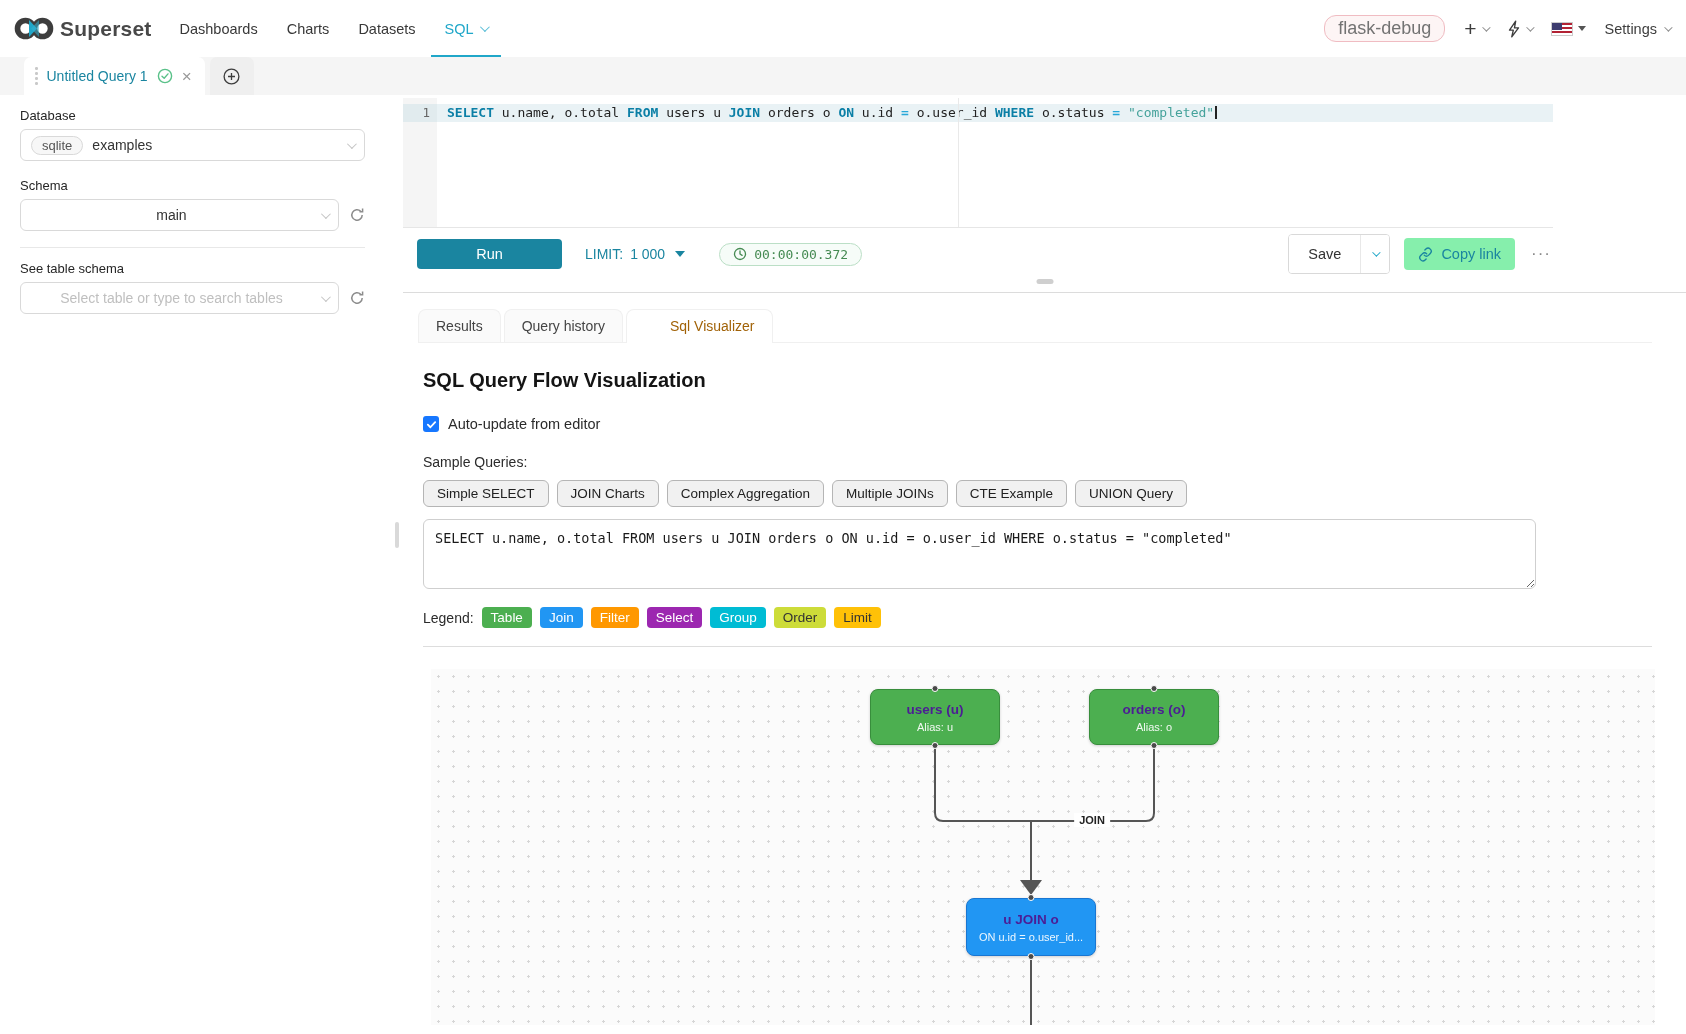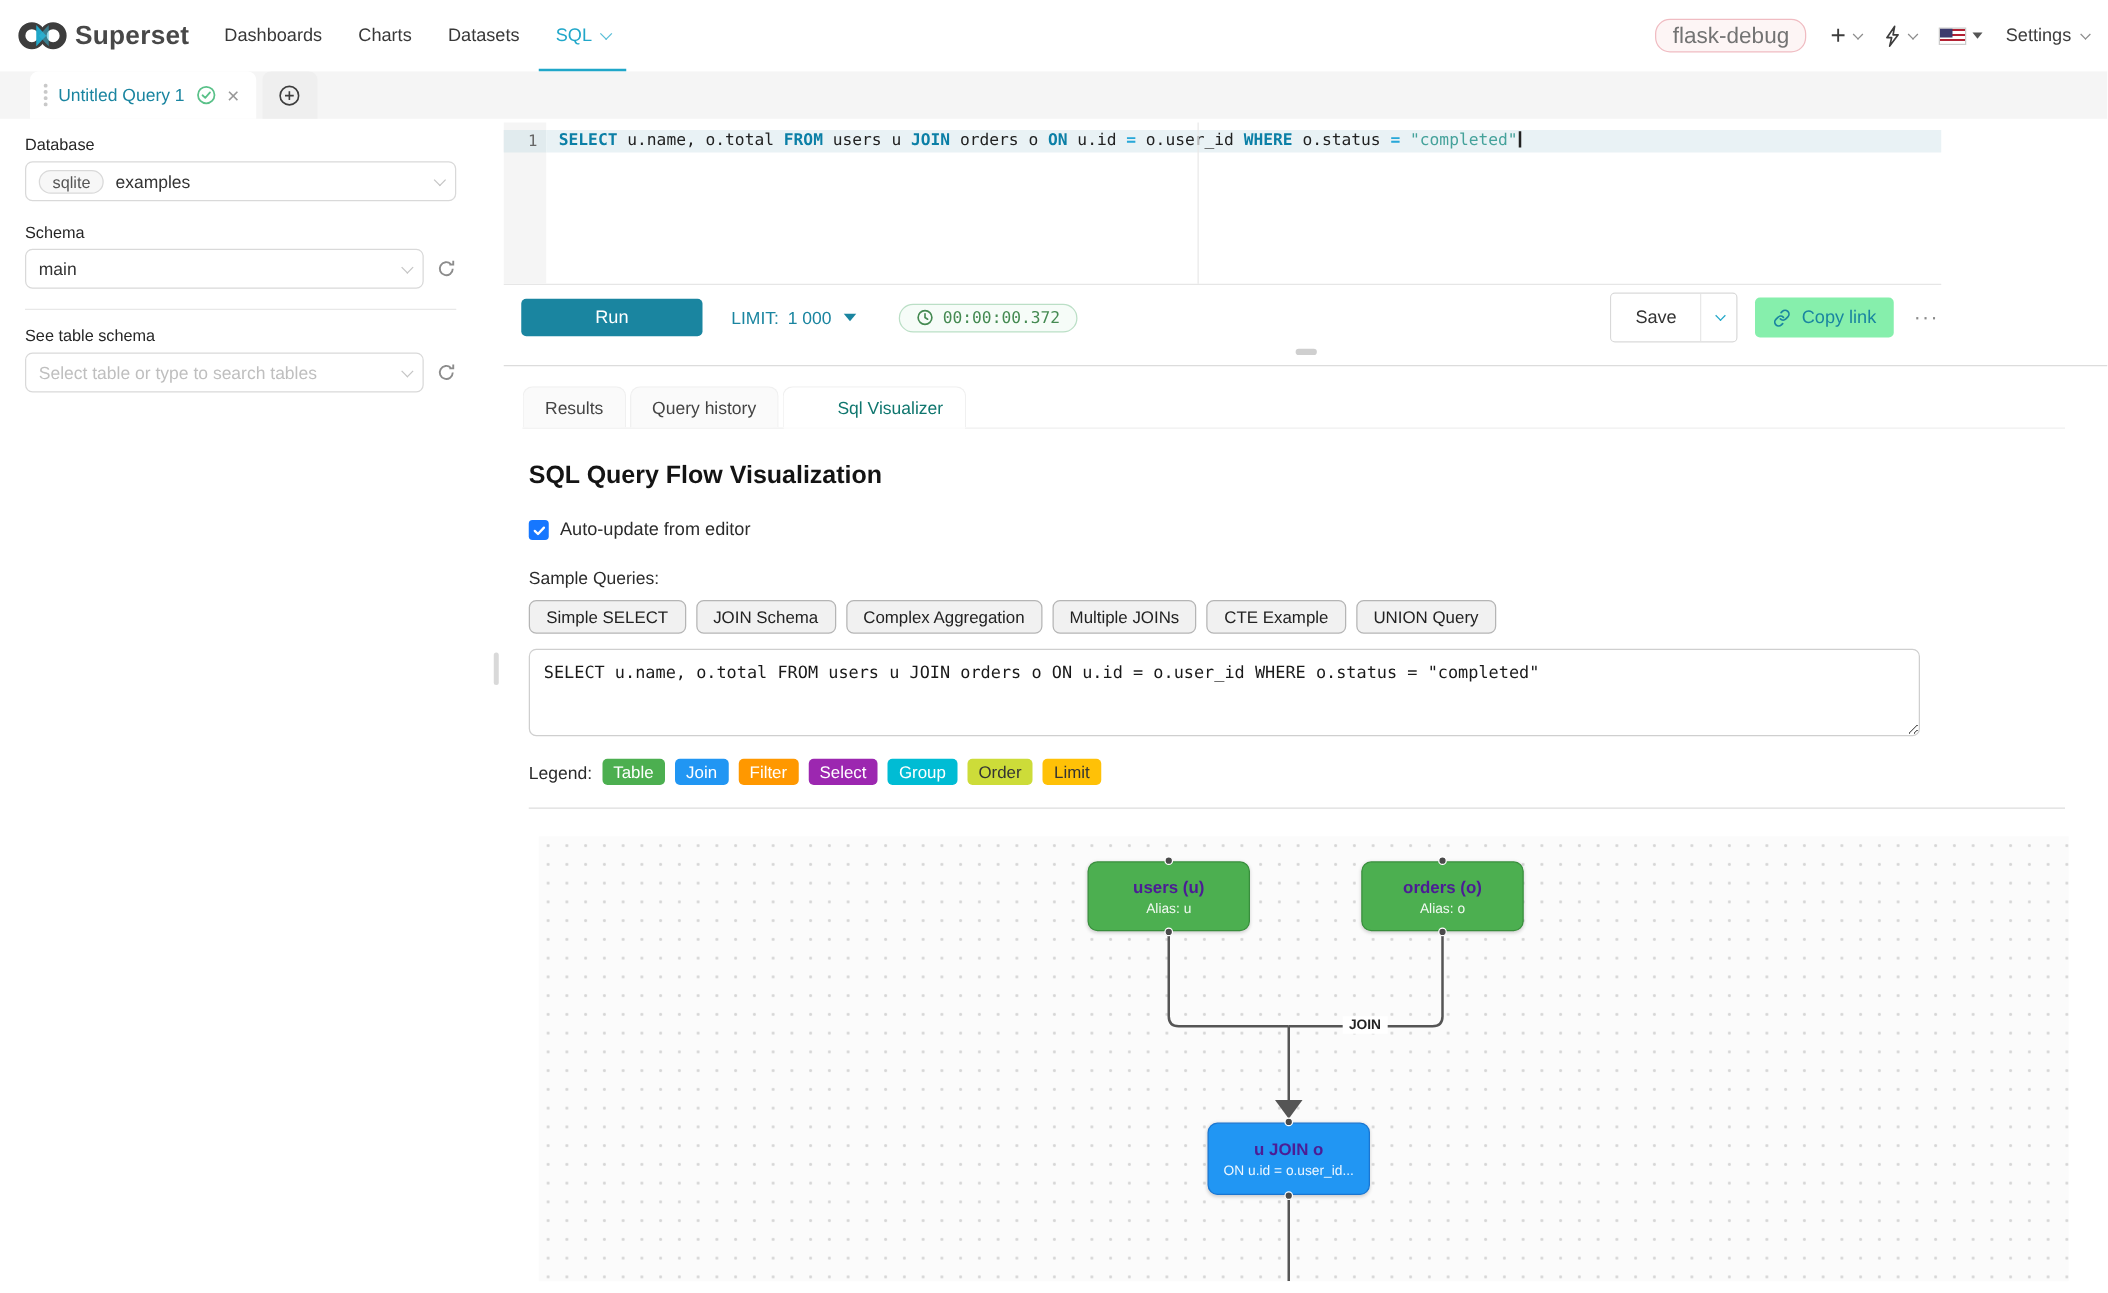--- a/index.html
+++ b/index.html
@@ -39,21 +39,21 @@
   
   .layout { display:flex; height:939px; }
   .sidebar { width:403px; padding:13px 38px 0 20px; position:relative; }
   .fieldlabel { font-size:13px; color:#262626; margin-bottom:6px; }
   .selectbox { height:32px; border:1px solid #d9d9d9; border-radius:6px; display:flex; align-items:center; padding:0 10px; gap:9px; background:#fff; cursor:pointer; }
   .selectbox .val { font-size:14px; color:#333; flex:1; }
   .selectbox .val.placeholder { color:#bfbfbf; }
   .engine-pill { border:1px solid #d9d9d9; background:#f7f7f7; border-radius:11px; padding:1px 10px; font-size:13px; color:#555; }
   .sel-chev { width:7px; height:7px; border-right:1.5px solid #c4c4c4; border-bottom:1.5px solid #c4c4c4; transform:rotate(45deg) translateY(-2px); }
   .field-row { display:flex; align-items:center; gap:10px; }
-  .field-row .selectbox { flex:1; }
+  .field-row .selectbox { flex:1;text-align:center; }
   .side-divider { border-top:1px solid #e8e8e8; margin:16px 0 13px 0; }
   .refresh-btn { cursor:pointer; display:flex; }
   .pane-resizer { position:absolute; right:4px; top:427px; width:4px; height:26px; border-radius:2px; background:#d9d9d9; }
 
   .main { flex:1; display:flex; flex-direction:column; min-width:0; }
 
   
   .editor { height:130px; margin:3px 133px 0 0; display:flex; position:relative; border-bottom:1px solid #e6e6e6; background:#fff;
             font-family:"DejaVu Sans Mono",monospace; }
   .gutter { width:34px; background:#f5f5f5; padding-top:6px; font-size:12.5px; color:#666; }
@@ -85,21 +85,21 @@
 
   
   .splitter { height:21px; position:relative; border-bottom:1px solid #dcdcdc; }
   .splitter-pill { position:absolute; left:50%; top:7px; transform:translateX(-50%); width:17px; height:5px; border-radius:3px; background:#cfcfcf; cursor:row-resize; }
 
   
   .south { flex:1; padding:16px 34px 0 15px; display:flex; flex-direction:column; min-height:0; }
   .rtabs { display:flex; gap:3px; border-bottom:1px solid #f0f0f0; }
   .rtab { padding:8px 17px; background:#fafafa; border:1px solid #f0f0f0; border-bottom:none; border-radius:8px 8px 0 0;
           font-size:14px; color:#444; cursor:pointer; margin-bottom:0; }
-  .rtab.active { background:#fff; color:#0f766e; position:relative;padding-left:43px; }
+  .rtab.active { background:#fff; color:#a16207; position:relative;padding-left:43px; }
   .rtab.active::after { content:''; position:absolute; left:0; right:0; bottom:-1px; height:1px; background:#fff; }
 
   .viz { padding:26px 0 0 5px; display:flex; flex-direction:column; min-height:0; }
   .viz-title { font-size:20px; font-weight:bold; color:#141414; }
   .auto-row { display:flex; align-items:center; gap:9px; margin-top:24px; }
   .checkbox { width:16px; height:16px; background:#1677ff; border-radius:3px; display:flex; align-items:center; justify-content:center; cursor:pointer; }
   .checkbox svg { display:block; }
   .auto-label { font-size:14.5px; color:#2b2b2b; }
   .samples-label { margin-top:22px; font-size:14px; color:#2b2b2b; }
   .sample-row { display:flex; gap:8px; margin-top:10px; }
@@ -305,21 +305,21 @@
             <svg width="11" height="11" viewBox="0 0 12 12">
               <path d="M2 6.2 L4.8 9 L10 3.4" fill="none" stroke="#fff" stroke-width="2" stroke-linecap="round" stroke-linejoin="round"></path>
             </svg>
           </span>
           <span class="auto-label">Auto-update from editor</span>
         </div>
 
         <div class="samples-label">Sample Queries:</div>
         <div class="sample-row" id="sample-buttons">
             <button class="sample-btn">Simple SELECT</button>
-            <button class="sample-btn">JOIN Schema</button>
+            <button class="sample-btn">JOIN Charts</button>
             <button class="sample-btn">Complex Aggregation</button>
             <button class="sample-btn">Multiple JOINs</button>
             <button class="sample-btn">CTE Example</button>
             <button class="sample-btn">UNION Query</button>
           </div>
 
         <textarea class="query-textarea" spellcheck="false" style="">SELECT u.name, o.total FROM users u JOIN orders o ON u.id = o.user_id WHERE o.status = "completed"</textarea>
 
         <div class="legend-row">
           <span>Legend:</span>

